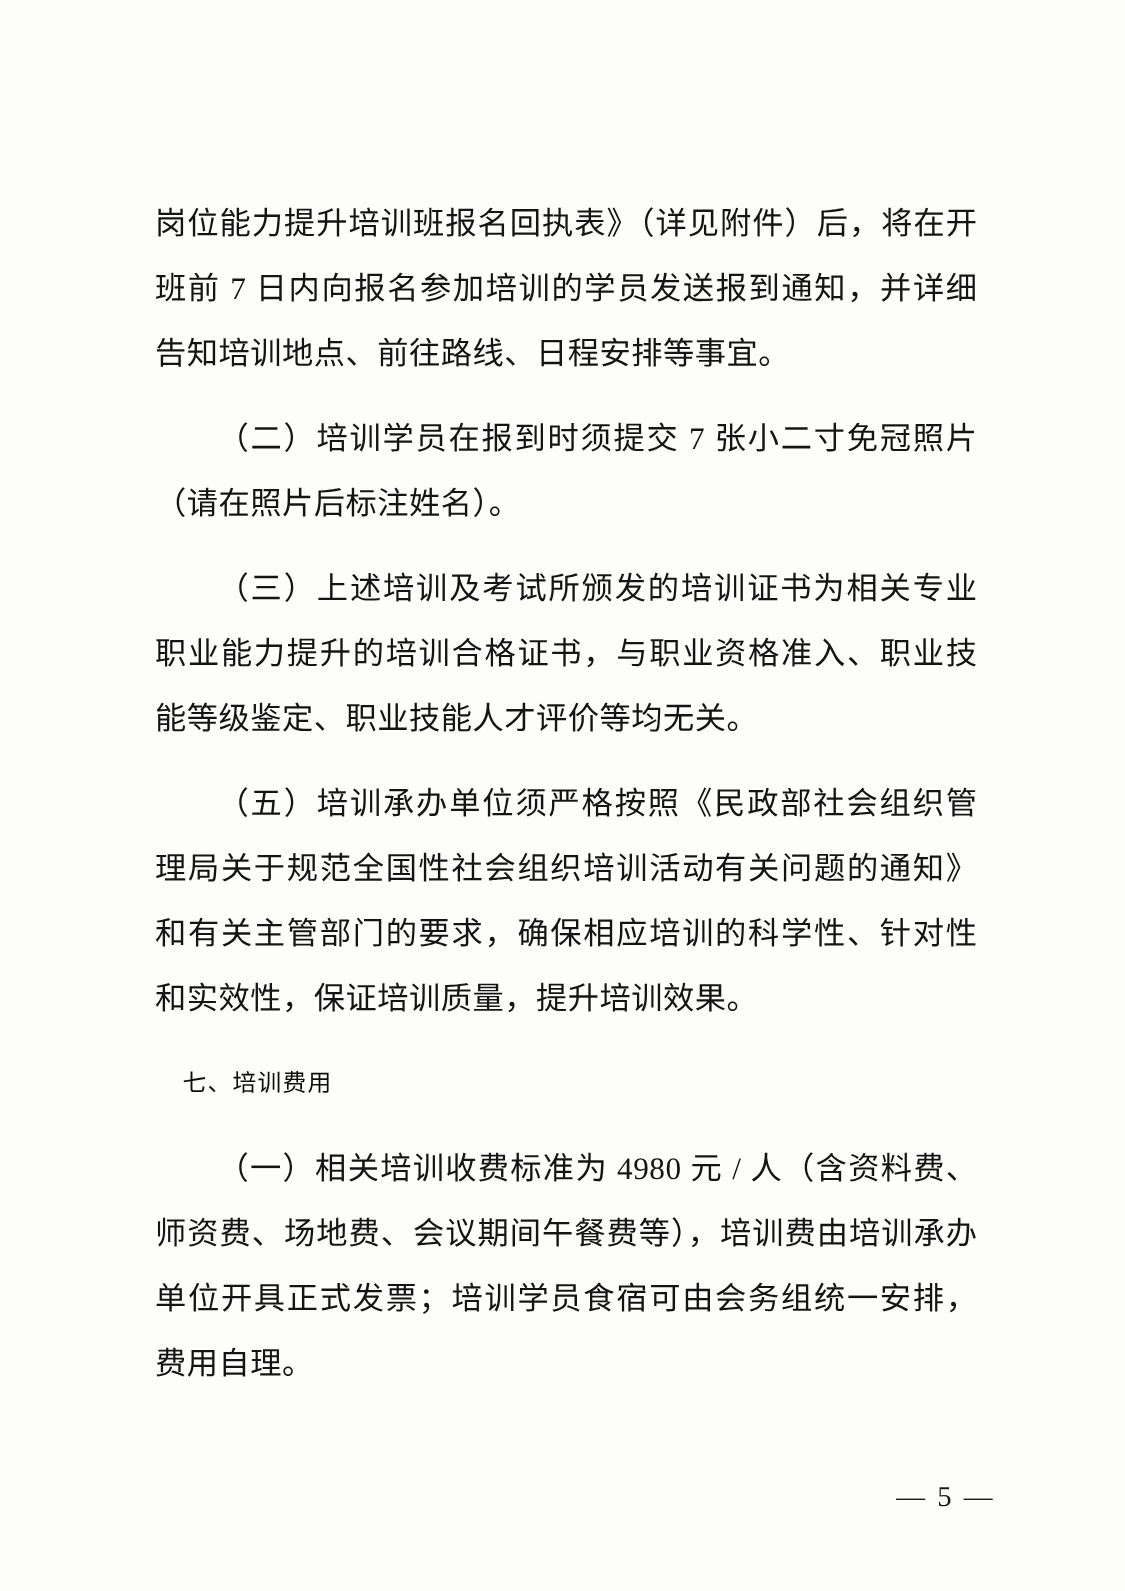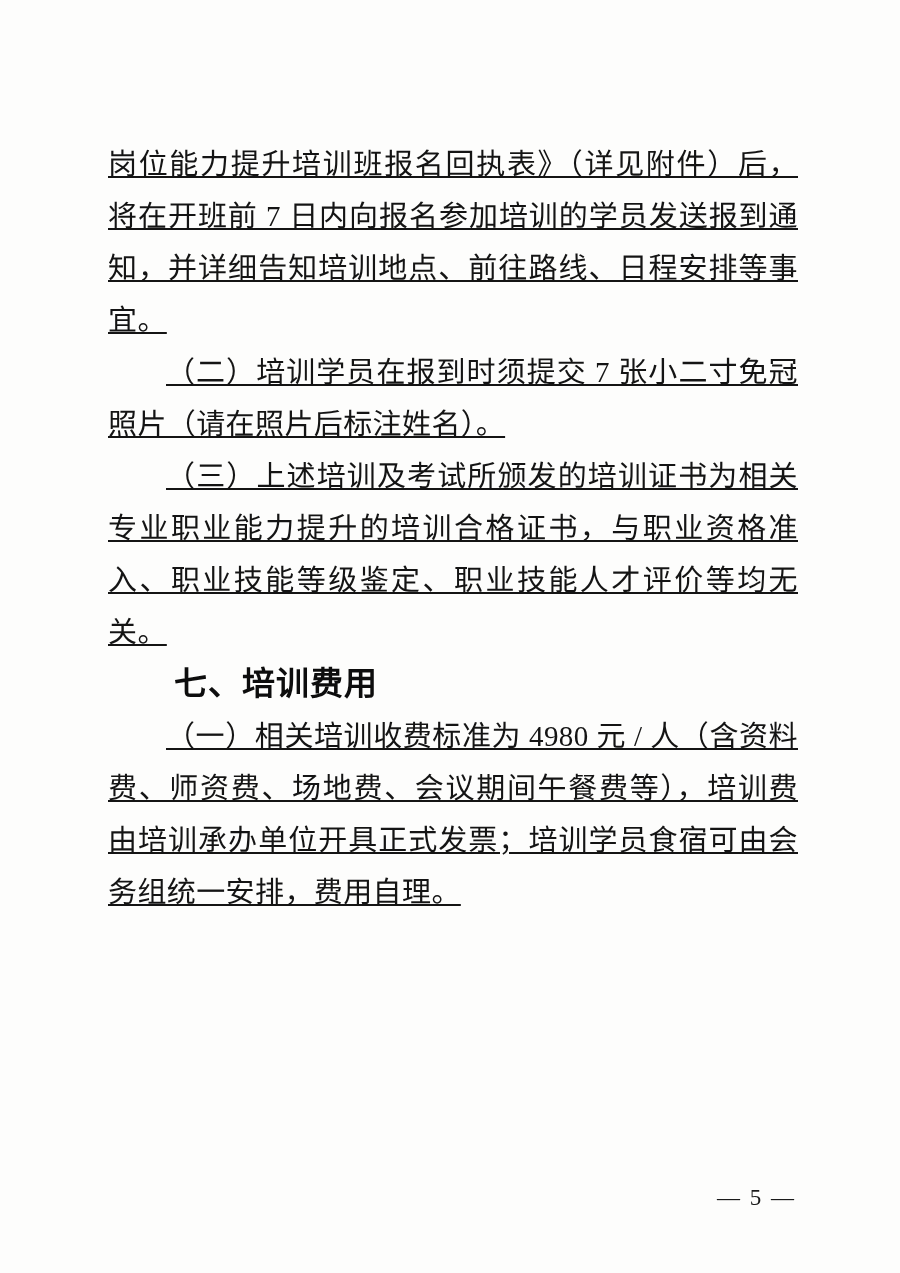--- a/index.html
+++ b/index.html
@@ -17,36 +17,35 @@
     font-family: "Liberation Serif", "DejaVu Serif", serif;
     color: #111111;
   }
   .content {
     position: absolute;
     left: 108px;
     top: 138px;
     width: 690px;
   }
   .para {
-    font-size: 29px;
+    font-size: 25px;
     line-height: 52px;
     text-align: justify;
     text-justify: inter-ideograph;
     letter-spacing: 0.4px;
-    margin: 0;
+    margin: 16px;
     color: #141414;
-    text-decoration: underline;
   }
   .indent {
     text-indent: 2em;
   }
   .heading {
-    font-size: 33px;
+    font-size: 19px;
     line-height: 52px;
-    font-weight: bold;
+    font-weight: normal;
     text-indent: 2em;
     margin: 0;
     color: #0d0d0d;
     letter-spacing: 1px;
   }
   .footer {
     position: absolute;
     right: 104px;
     bottom: 62px;
     font-size: 23px;
@@ -61,20 +60,21 @@
 <div class="page">
   <div class="content">
 
     <p class="para">岗位能力提升培训班报名回执表》（详见附件）后，将在开班前 7 日内向报名参加培训的学员发送报到通知，并详细告知培训地点、前往路线、日程安排等事宜。</p>
 
     <p class="para indent">（二）培训学员在报到时须提交 7 张小二寸免冠照片（请在照片后标注姓名）。</p>
 
     <p class="para indent">（三）上述培训及考试所颁发的培训证书为相关专业职业能力提升的培训合格证书，与职业资格准入、职业技能等级鉴定、职业技能人才评价等均无关。</p>
 
 
+    <p class="para indent">（五）培训承办单位须严格按照《民政部社会组织管理局关于规范全国性社会组织培训活动有关问题的通知》和有关主管部门的要求，确保相应培训的科学性、针对性和实效性，保证培训质量，提升培训效果。</p>
 
 
     <p class="heading">七、培训费用</p>
 
     <p class="para indent">（一）相关培训收费标准为 4980 元 / 人（含资料费、师资费、场地费、会议期间午餐费等），培训费由培训承办单位开具正式发票；培训学员食宿可由会务组统一安排，费用自理。</p>
 
   </div>
 
   <div class="footer">— 5 —</div>
 </div>

